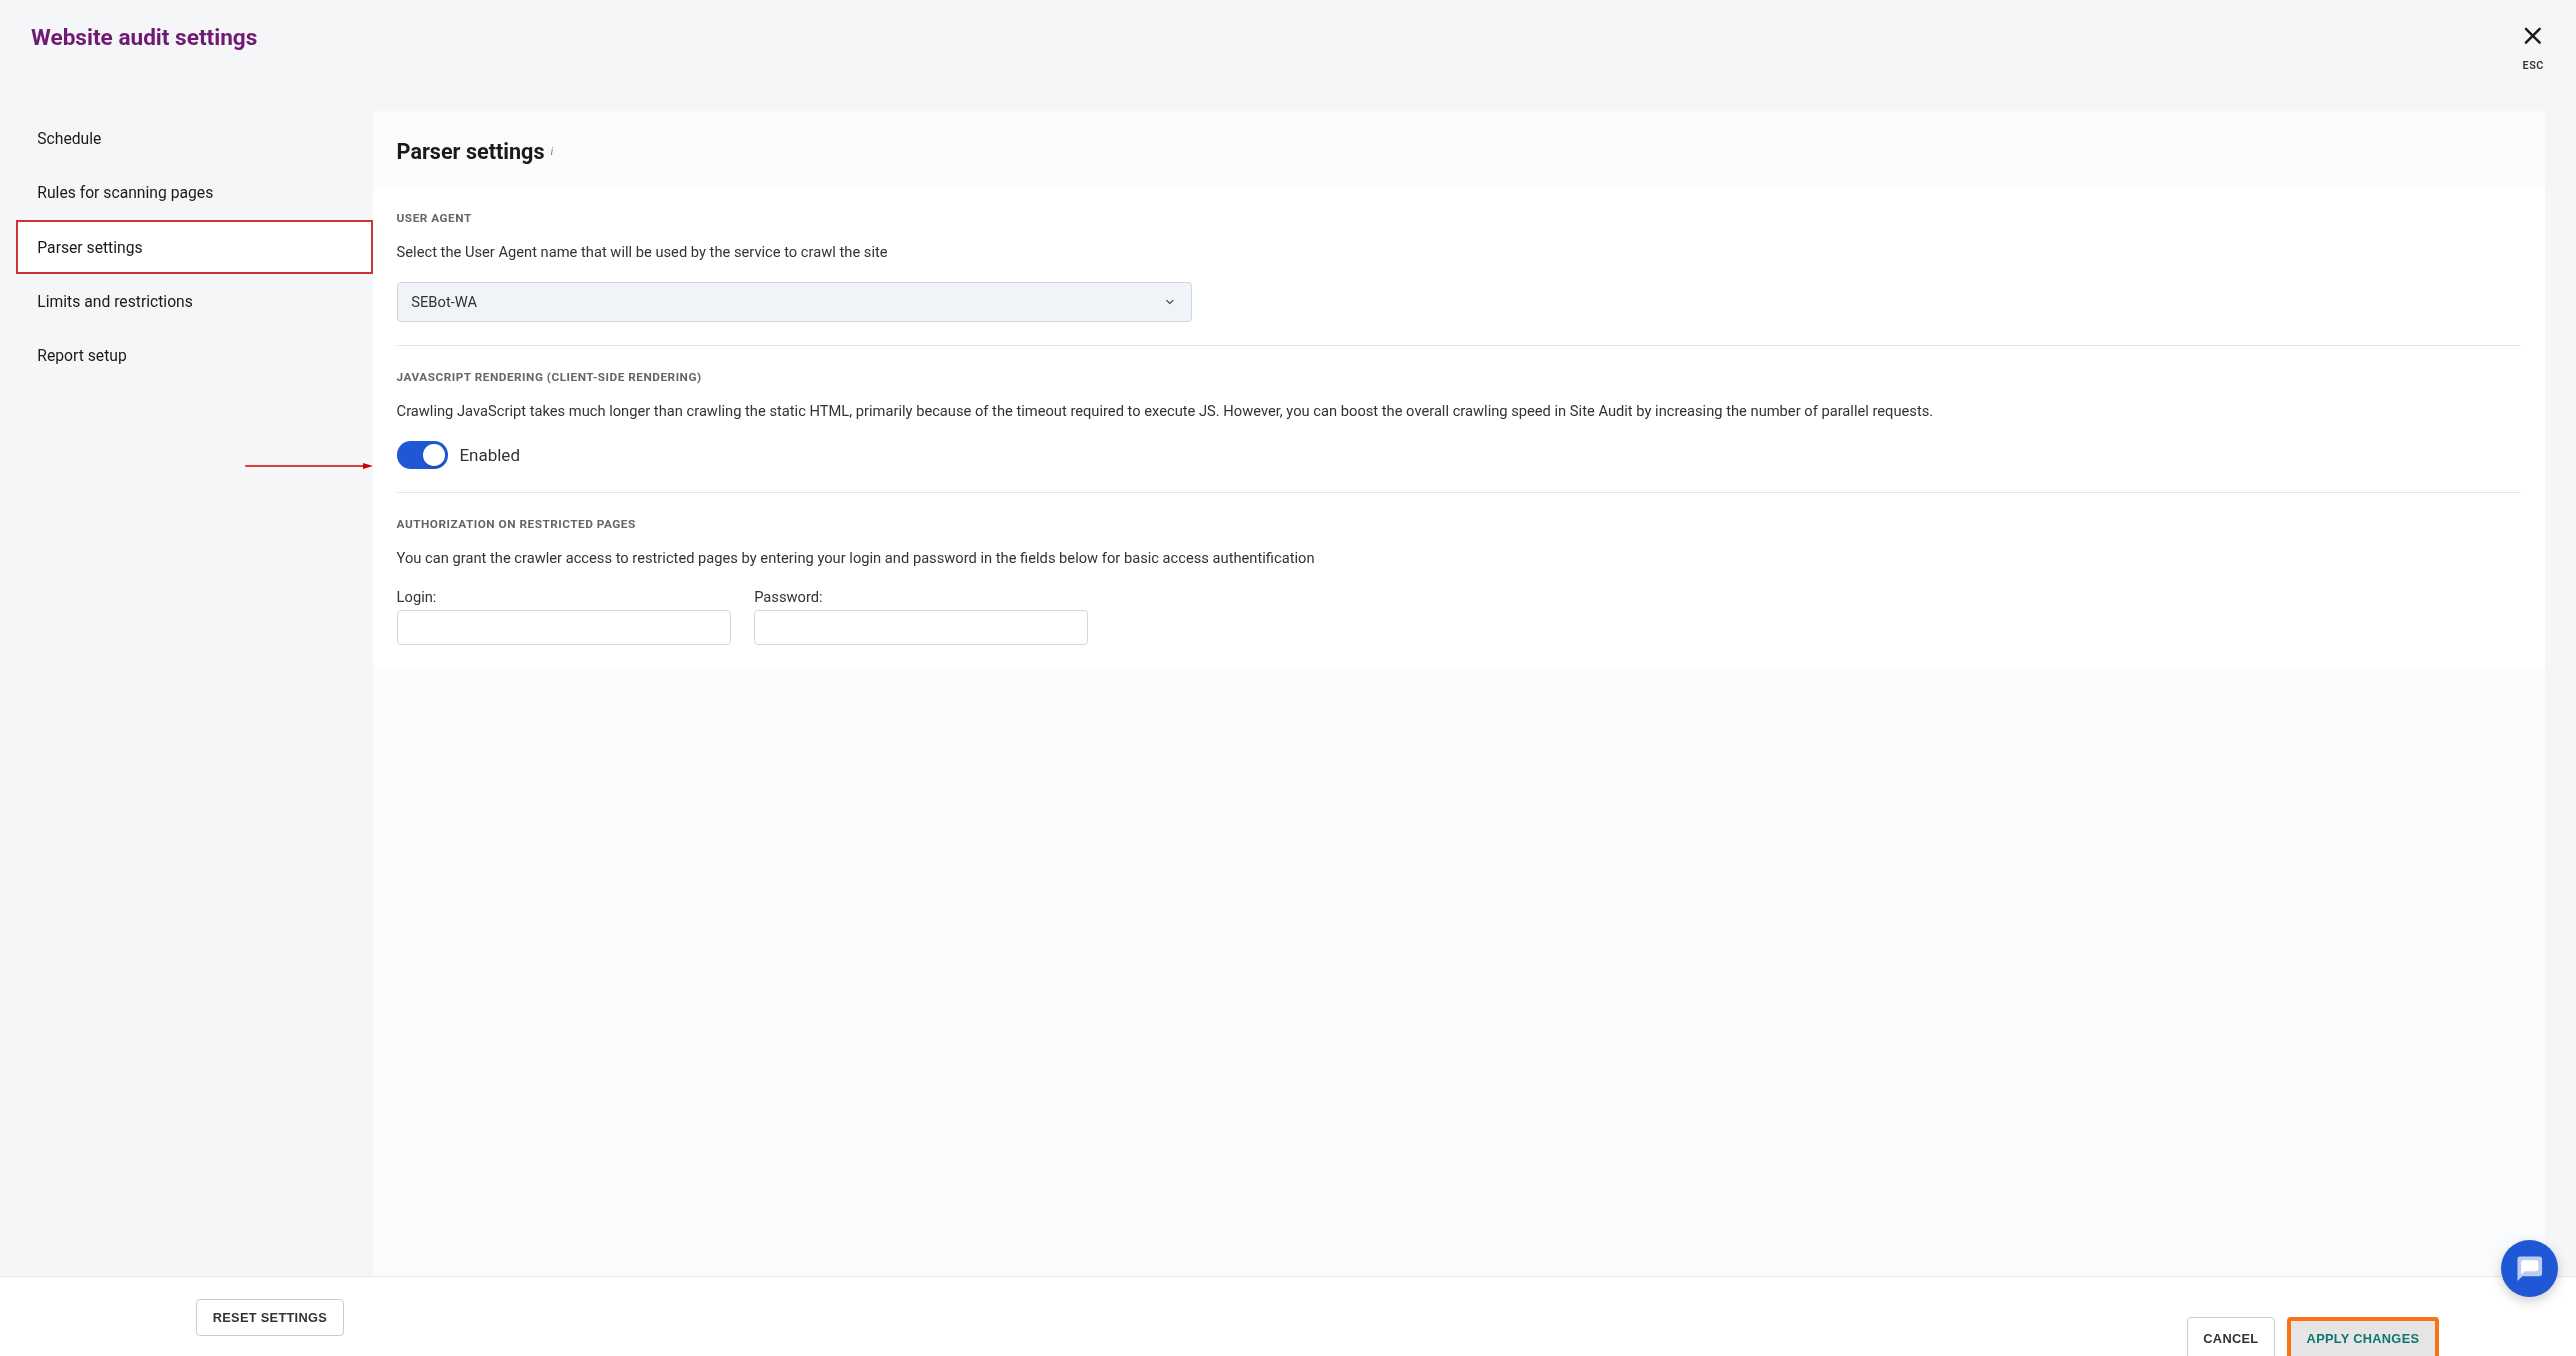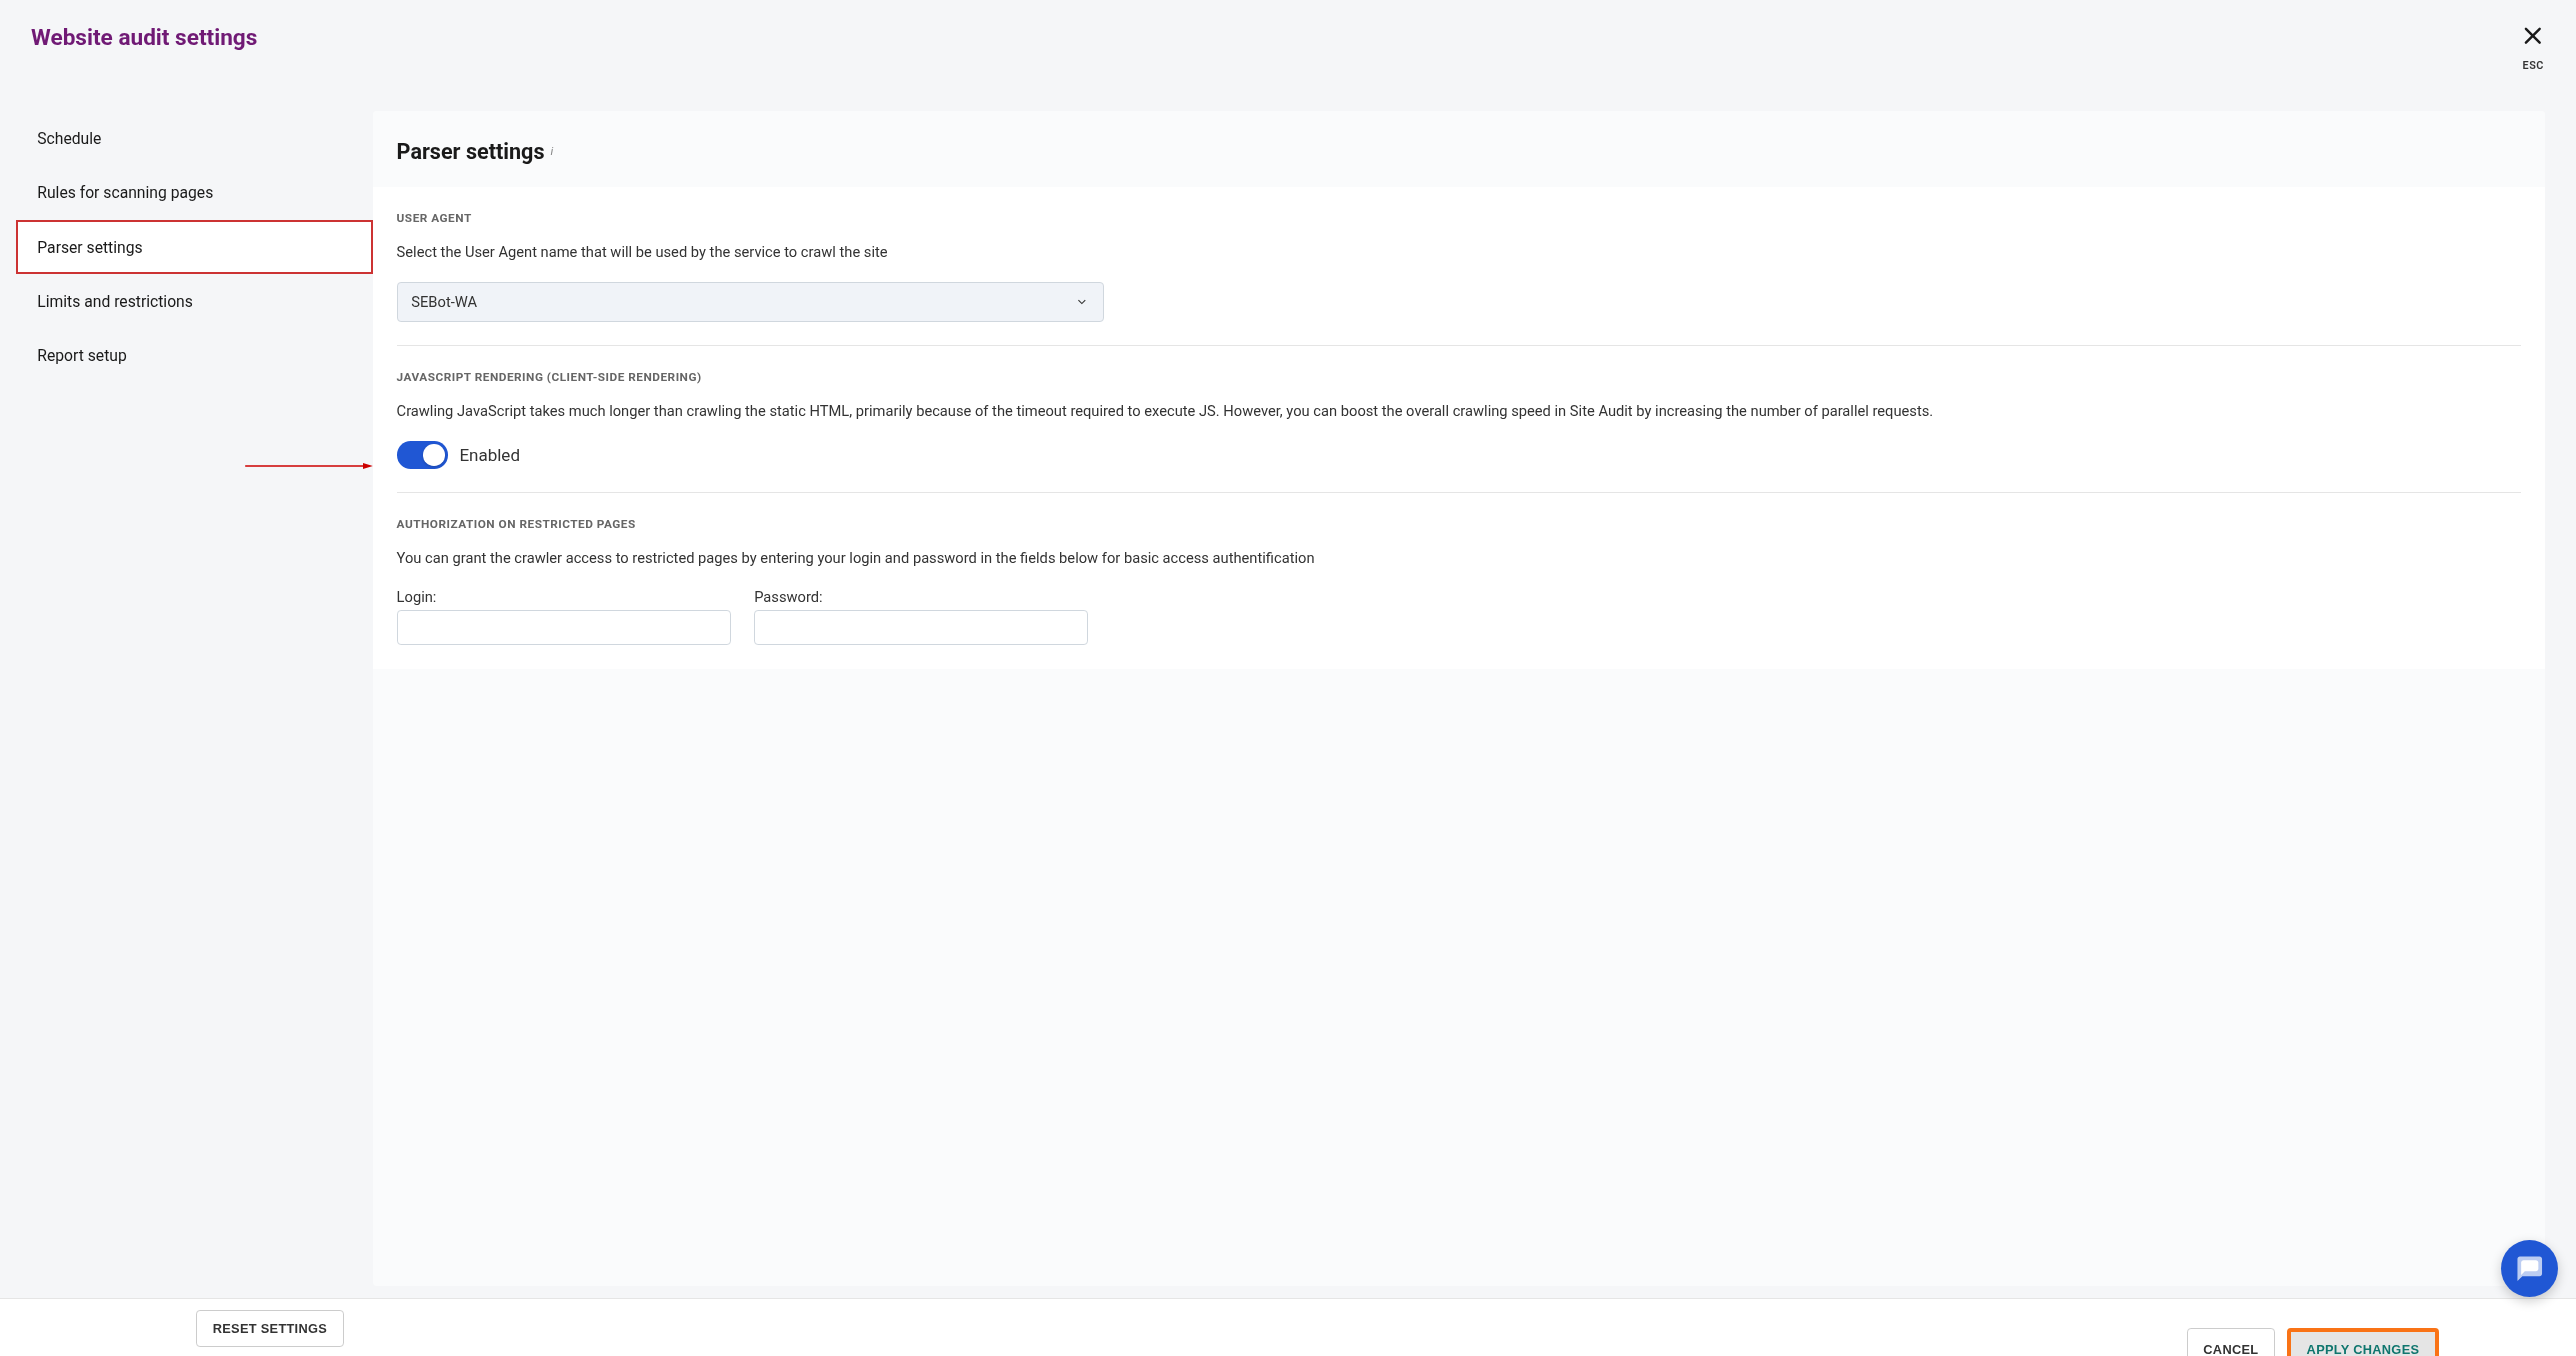--- a/index.html
+++ b/index.html
@@ -121,21 +121,21 @@
       margin-bottom: 15.7px;
     }
     .section-desc {
       font-size: 14.7px;
       color: #333;
       margin-bottom: 19.6px;
       line-height: 1.5;
     }
     .select-wrapper {
       position: relative;
-      width: 707px;
+      width: 795px;
     }
     .select-box {
       width: 100%;
       padding: 9.8px 13.7px;
       border: 1px solid #d0d7de;
       border-radius: 3.9px;
       background: #f0f3f8;
       font-size: 14.7px;
       color: #333;
       cursor: pointer;
@@ -193,21 +193,21 @@
       border: 1px solid #d0d7de;
       border-radius: 3.9px;
       padding: 0 9.8px;
       font-size: 14.7px;
     }
     .footer {
       position: fixed;
       bottom: 0;
       left: 0;
       right: 0;
-      height: 58px;
+      height: 80px;
       background: #ffffff;
       border-top: 1px solid #e5e5e5;
       display: flex;
       justify-content: space-between;
       align-items: center;
       padding: 2px 137px 0 196px;
     }
     .footer-right {
       display: flex;
       gap: 11.8px;

